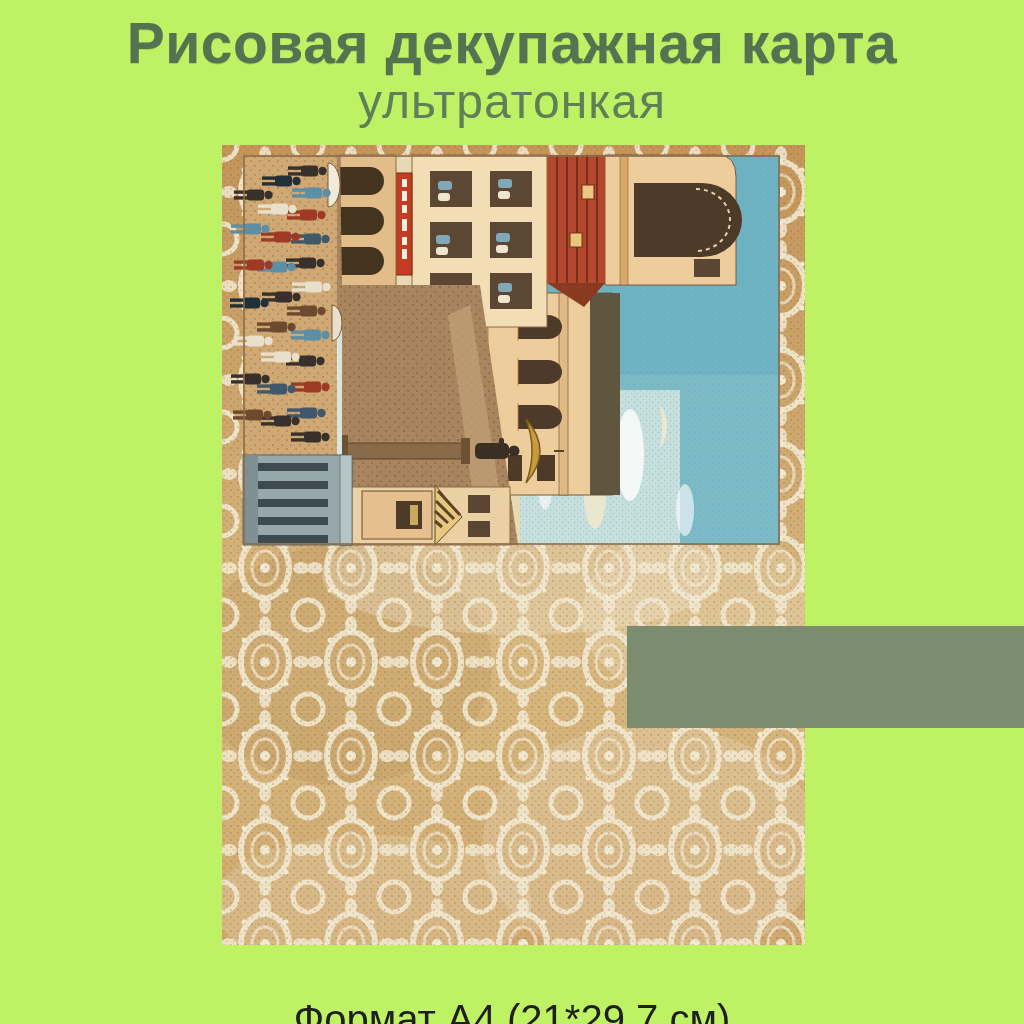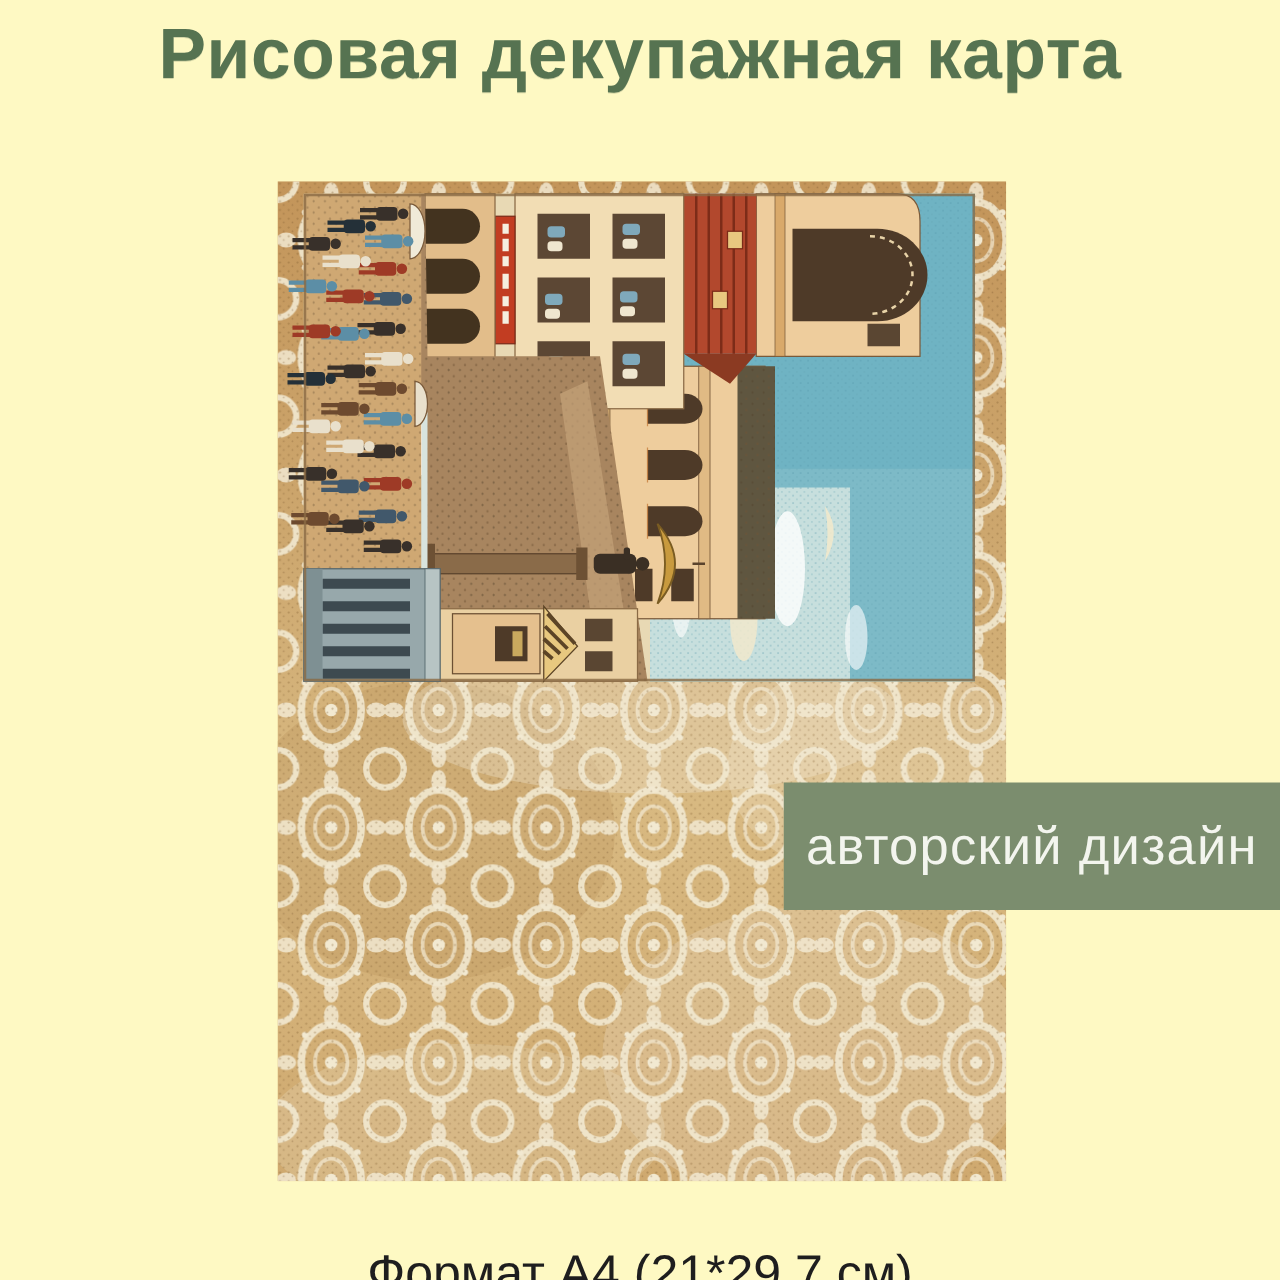--- a/index.html
+++ b/index.html
@@ -1,17 +1,17 @@
 <!DOCTYPE html>
 <html><head>
 <meta charset="utf-8">
 <style>
   html,body{margin:0;padding:0;background:#ffffff;}
   .canvas{
-    position:relative;width:1024px;height:1024px;background:#fef9c3;
+    position:relative;width:1024px;height:1024px;background:#bef264;
     font-family:"Liberation Sans",sans-serif;overflow:hidden;
   }
   .title{
     position:absolute;top:10px;left:0;width:1024px;text-align:center;
     font-size:57px;font-weight:700;letter-spacing:0.5px;color:#567351;
     text-shadow:0 1px 0 rgba(90,110,85,0.25);
   }
   .subtitle{
     position:absolute;top:74px;left:0;width:1024px;text-align:center;
     font-size:48px;font-weight:400;letter-spacing:1px;color:#5e7f58;
@@ -30,20 +30,21 @@
     position:absolute;top:963px;left:0;width:1024px;text-align:center;
     font-size:40px;font-weight:400;letter-spacing:0px;color:#1e1e1e;margin-top:34px;
   }
 </style>
 </head>
 <body>
 
 <div class="canvas">
 
   <div class="title">Рисовая декупажная карта</div>
+  <div class="subtitle">ультратонкая</div>
 
   <div class="sheet">
     <svg width="583" height="800" viewBox="0 0 583 800">
       <defs>
         <linearGradient id="laceBase" x1="0" y1="0" x2="0" y2="1">
           <stop offset="0" stop-color="#c3955a"></stop>
           <stop offset="0.35" stop-color="#cda76e"></stop>
           <stop offset="0.62" stop-color="#d8b981"></stop>
           <stop offset="1" stop-color="#cfa96f"></stop>
         </linearGradient>
@@ -289,18 +290,17 @@
           </g>
           <rect x="300" y="522" width="90" height="15" fill="#7e9093"></rect>
         </g>
 
         <rect x="1" y="1" width="388" height="535" fill="none" stroke="#8a6a45" stroke-width="2" opacity="0.8"></rect>
       </g>
     </svg>
   </div>
 
   <div class="badge">
-    <div class="badge-line1">авторский дизайн</div>
   </div>
 
   <div class="format">Формат А4 (21*29,7 см)</div>
 
 </div>
 
 </body></html>

